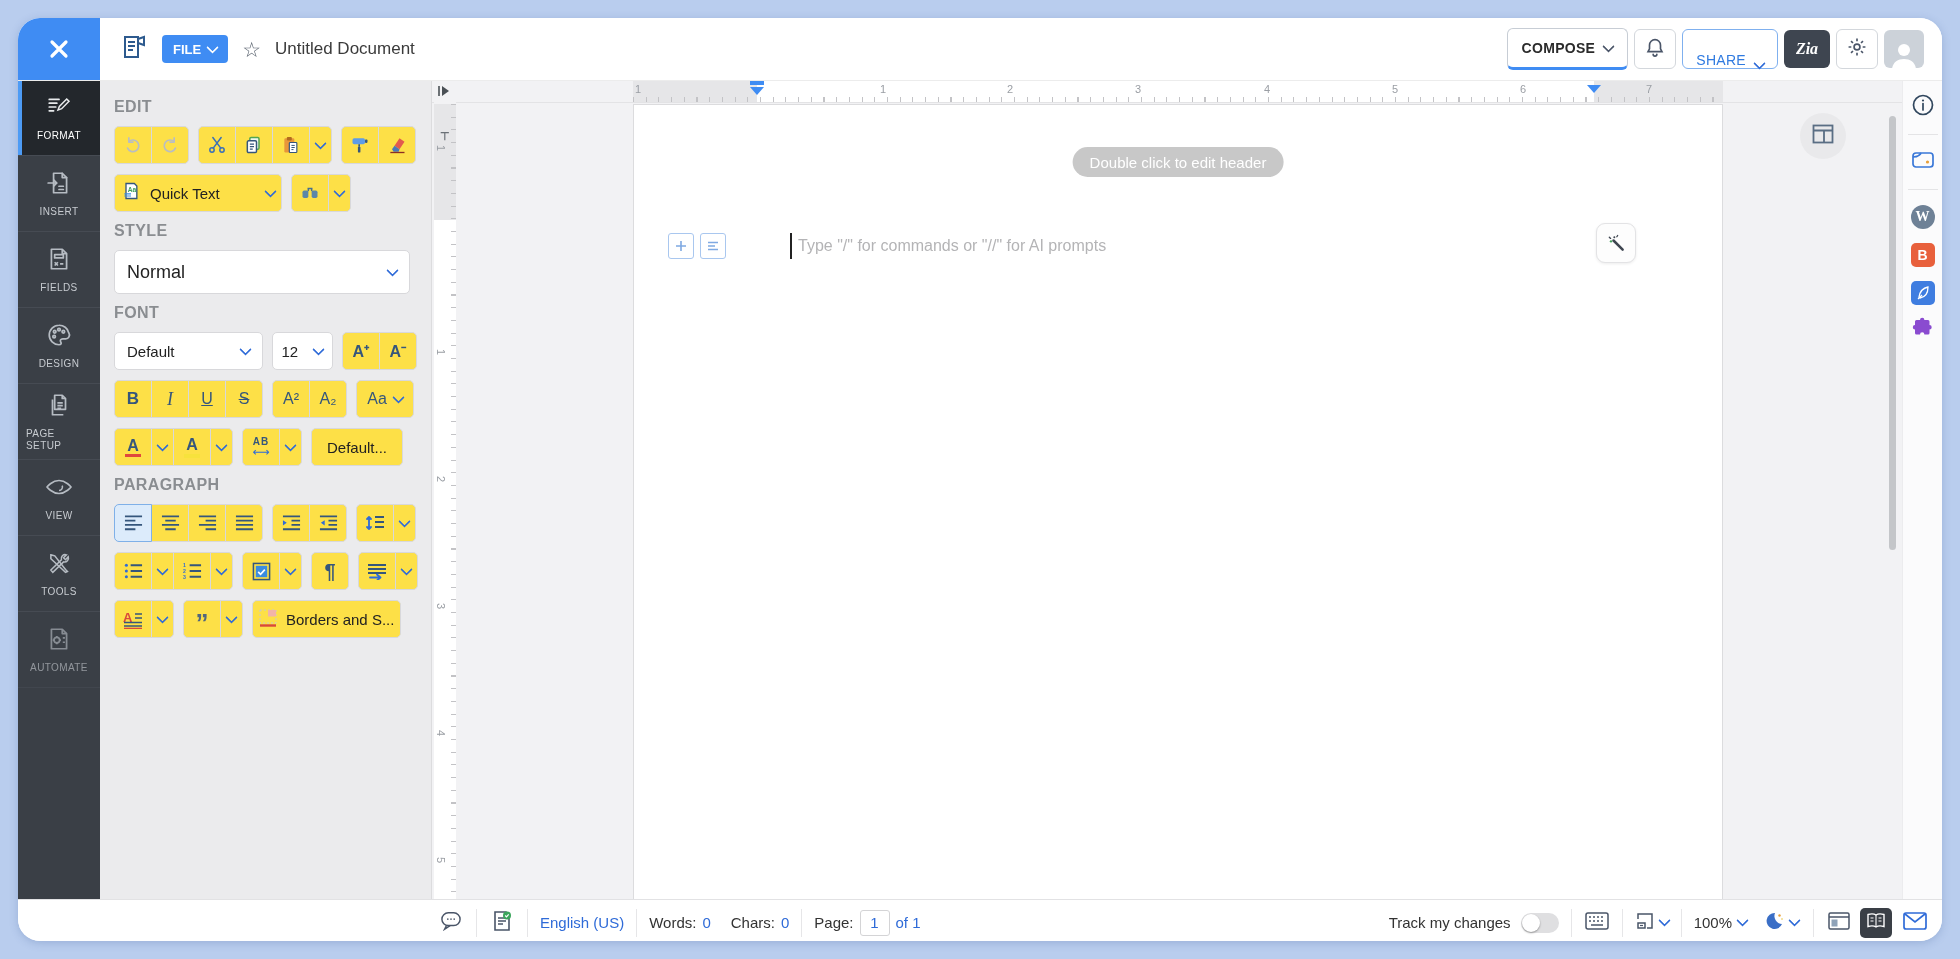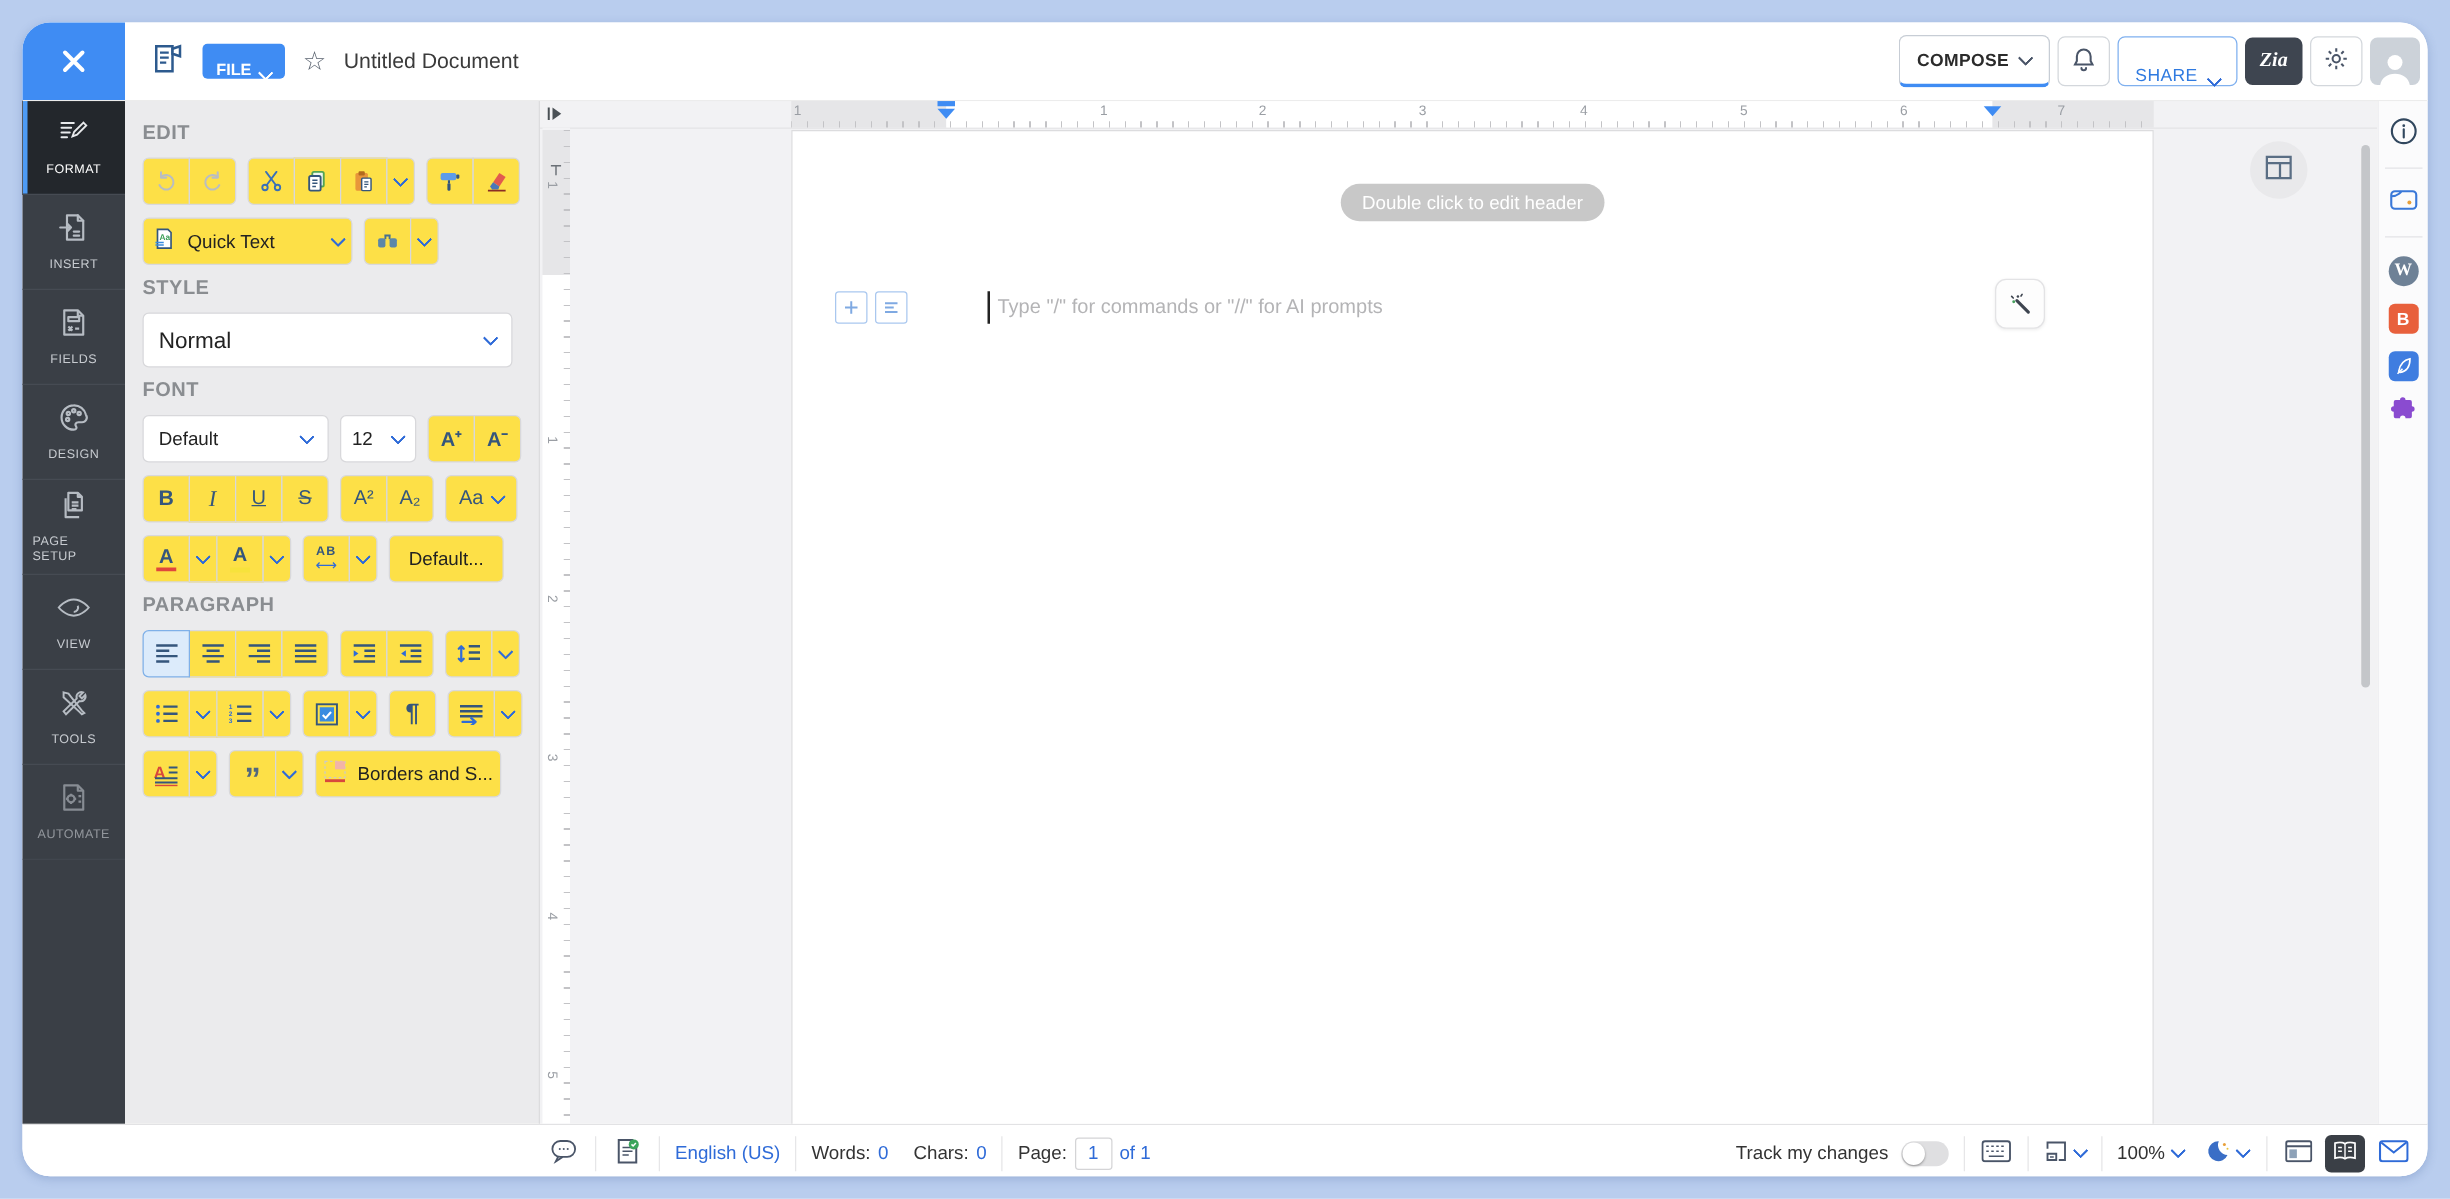--- a/index.html
+++ b/index.html
@@ -4,27 +4,27 @@
 <style>
   html,body{margin:0;padding:0}
   body{width:1960px;height:959px;background:#b9cdee;font-family:"Liberation Sans",sans-serif;overflow:hidden;position:relative}
   .window{position:absolute;left:18px;top:18px;width:1924px;height:923px;background:#fff;border-radius:22px;box-shadow:0 2px 8px rgba(60,90,150,.25)}
 
   
   .topbar{position:absolute;top:0;left:0;right:0;height:62px;display:flex;align-items:center;border-bottom:1px solid #ececec;border-radius:22px 22px 0 0;background:#fff;z-index:5}
   .xtab{width:82px;height:62px;background:#3f8cf3;border-radius:22px 0 0 0;display:flex;align-items:center;justify-content:center;cursor:pointer}
   .xtab svg{display:block}
   .tb-left{display:flex;align-items:center;gap:14px;padding-left:20px}
-  .filebtn{background:#3f8cf3;color:#fff;height:28px;padding:0 11px;border-radius:4px;font-weight:bold;font-size:13px;display:flex;align-items:flex-end;gap:7px}
+  .filebtn{background:#3f8cf3;color:#fff;height:28px;padding:0 11px;border-radius:4px;font-weight:bold;font-size:13px;display:flex;align-items:center;gap:7px}
   .chev{width:7px;height:7px;border-right:2px solid #2f6bd8;border-bottom:2px solid #2f6bd8;transform:rotate(45deg);border-radius:1px;margin-top:-4px;flex:none}
   .chev.white{border-color:#fff}
   .chev.dark{border-color:#4a5568}
   .star{font-size:21px;color:#5b6470;line-height:1}
   .doctitle{font-size:17px;color:#3b3b3b}
-  .tb-right{margin-left:auto;display:flex;align-items:center;gap:6px;padding-right:6px}
+  .tb-right{margin-left:auto;display:flex;align-items:center;gap:6px;padding-right:18px}
   .composebtn{height:38px;padding:0 14px;border:1px solid #c7cdd5;border-bottom:3px solid #3f8cf3;border-radius:6px;background:#fff;display:flex;align-items:center;gap:9px;font-size:14px;font-weight:bold;color:#2b2b2b;letter-spacing:.3px}
   .iconbtn{width:40px;height:38px;border:1px solid #d3d7dc;border-radius:6px;background:#fff;display:flex;align-items:center;justify-content:center}
   .sharebtn{height:38px;padding:0 13px;border:1px solid #7fb0ef;border-radius:6px;background:#fff;display:flex;align-items:flex-end;gap:9px;font-size:14px;font-weight:normal;color:#2f7ae0;letter-spacing:.3px}
   .ziabtn{width:46px;height:38px;background:#3e4550;border-radius:6px;color:#fff;display:flex;align-items:center;justify-content:center;font-style:italic;font-weight:bold;font-size:16px;font-family:"Liberation Serif",serif}
   .avatar{width:40px;height:38px;background:#ccd2d9;border-radius:6px;display:flex;align-items:flex-end;justify-content:center;overflow:hidden}
 
   
   .sidebar{position:absolute;top:62px;left:0;width:82px;bottom:42px;background:#3a3f46;z-index:4}
   .side-item{height:75px;display:flex;flex-direction:column;align-items:center;justify-content:center;gap:6px;border-bottom:1px solid #464b53;cursor:pointer}
   .side-item .lbl{font-size:10px;color:#c7cbd0;letter-spacing:.4px;text-align:left;line-height:1.2;max-width:66px}

